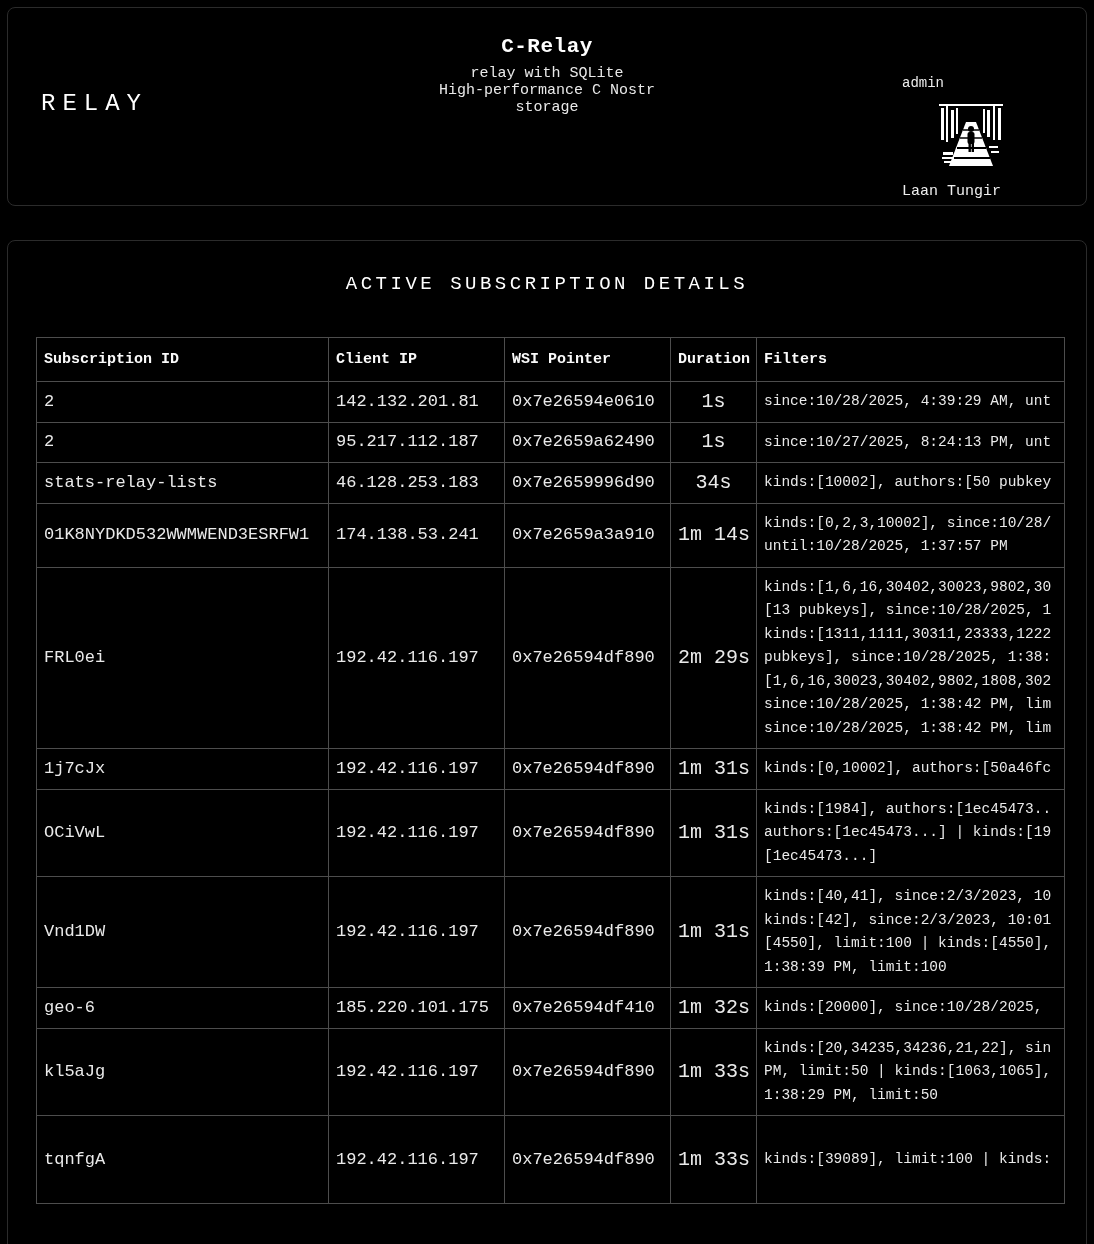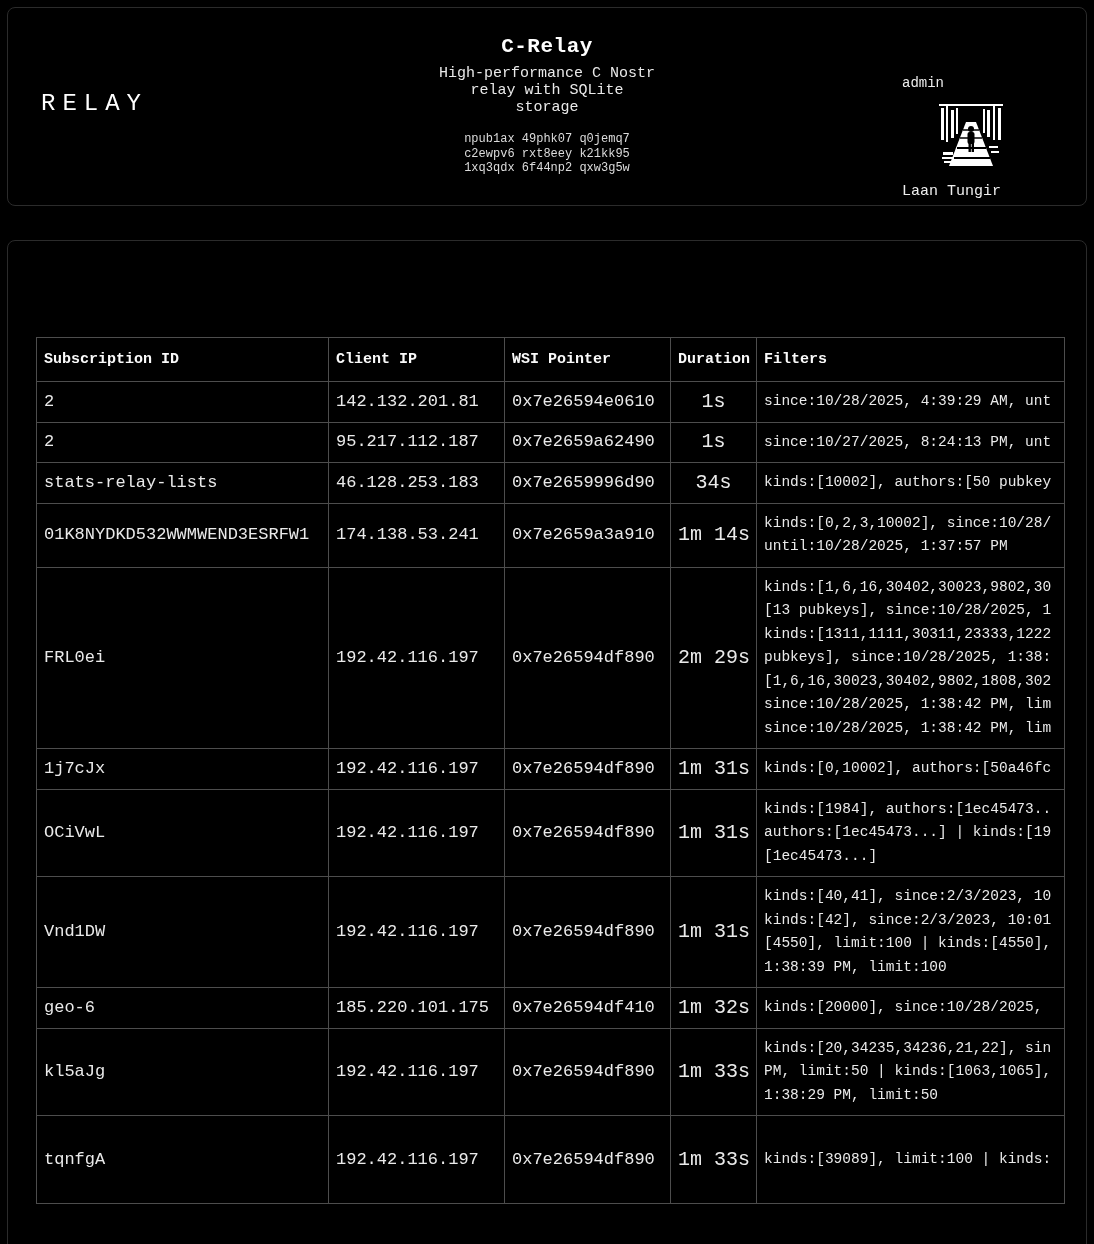--- a/index.html
+++ b/index.html
@@ -42,28 +42,23 @@
 </style>
 </head>
 <body>
 
 <div class="card" id="header-card">
   <div class="logo">RELAY</div>
 
   <div class="center-block">
     <div class="relay-title">C-Relay</div>
     <div class="subtitle">
+        <div>relay with SQLite</div>
         <div>High-performance C Nostr</div>
-        <div>relay with SQLite</div>
         <div>storage</div>
-      </div>
-    <div class="npub">
-        <div>npub1ax 49phk07 q0jemq7</div>
-        <div>c2ewpv6 rxt8eey k21kk95</div>
-        <div>1xq3qdx 6f44np2 qxw3g5w</div>
       </div>
   </div>
 
   <div class="admin-block">
     <div class="admin-label">admin</div>
     <svg class="avatar" viewBox="0 0 64 64" xmlns="http://www.w3.org/2000/svg" role="img">
       <rect width="64" height="64" fill="#000"></rect>
       <rect x="0" y="2" width="64" height="2" fill="#fff"></rect>
       <rect x="2" y="6" width="3" height="32" fill="#fff"></rect>
       <rect x="7" y="4" width="2" height="36" fill="#fff"></rect>
@@ -86,20 +81,21 @@
       <rect x="3" y="55" width="12" height="2" fill="#fff"></rect>
       <rect x="5" y="59" width="9" height="2" fill="#fff"></rect>
       <rect x="50" y="44" width="9" height="2" fill="#fff"></rect>
       <rect x="52" y="49" width="8" height="2" fill="#fff"></rect>
     </svg>
     <div class="admin-name">Laan Tungir</div>
   </div>
 </div>
 
 <div class="card" id="subs-card">
+  <h2 class="section-title">ACTIVE SUBSCRIPTION DETAILS</h2>
 
   <table>
     <colgroup>
       <col style="width:292px">
         <col style="width:176px">
         <col style="width:166px">
       <col style="width:86px">
         <col style="width:308px">
     </colgroup>
     <thead>

